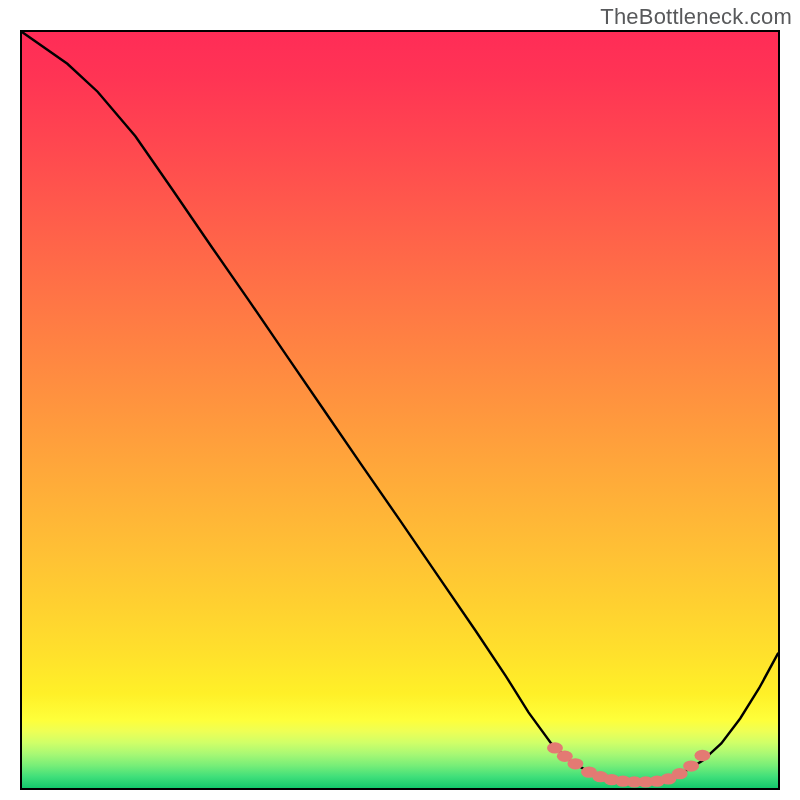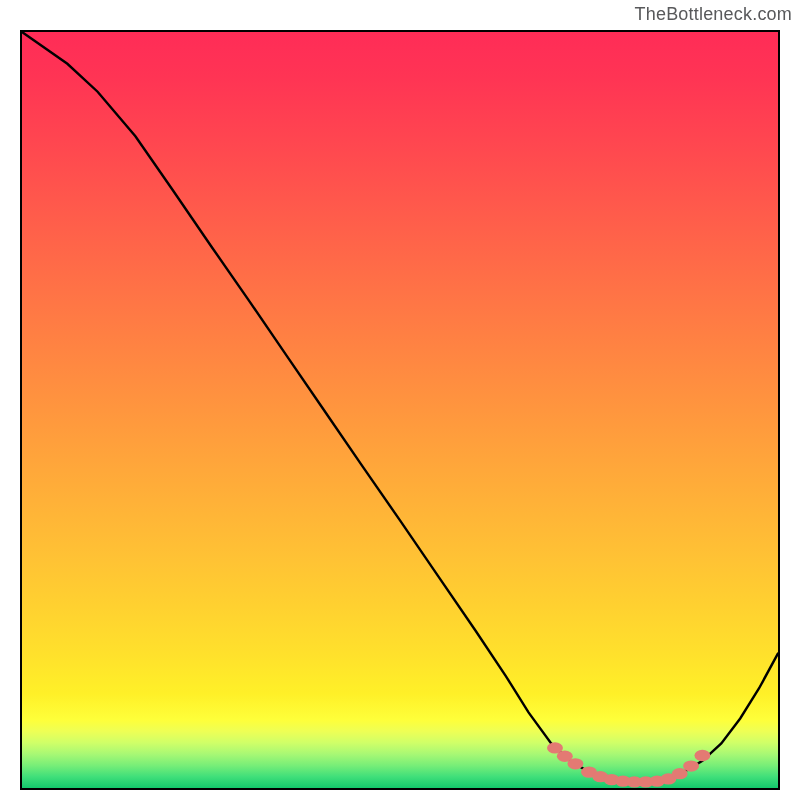--- a/index.html
+++ b/index.html
@@ -7,21 +7,21 @@
   .frame {
     position: relative;
     width: 800px;
     height: 800px;
   }
   .watermark {
     position: absolute;
     top: 4px;
     right: 8px;
     font-family: Arial, Helvetica, sans-serif;
-    font-size: 18px;
+    font-size: 22px;
     font-weight: 500;
     color: #58595b;
     letter-spacing: 0.2px;
   }
   .plot {
     position: absolute;
     left: 20px;
     top: 30px;
     width: 760px;
     height: 760px;

